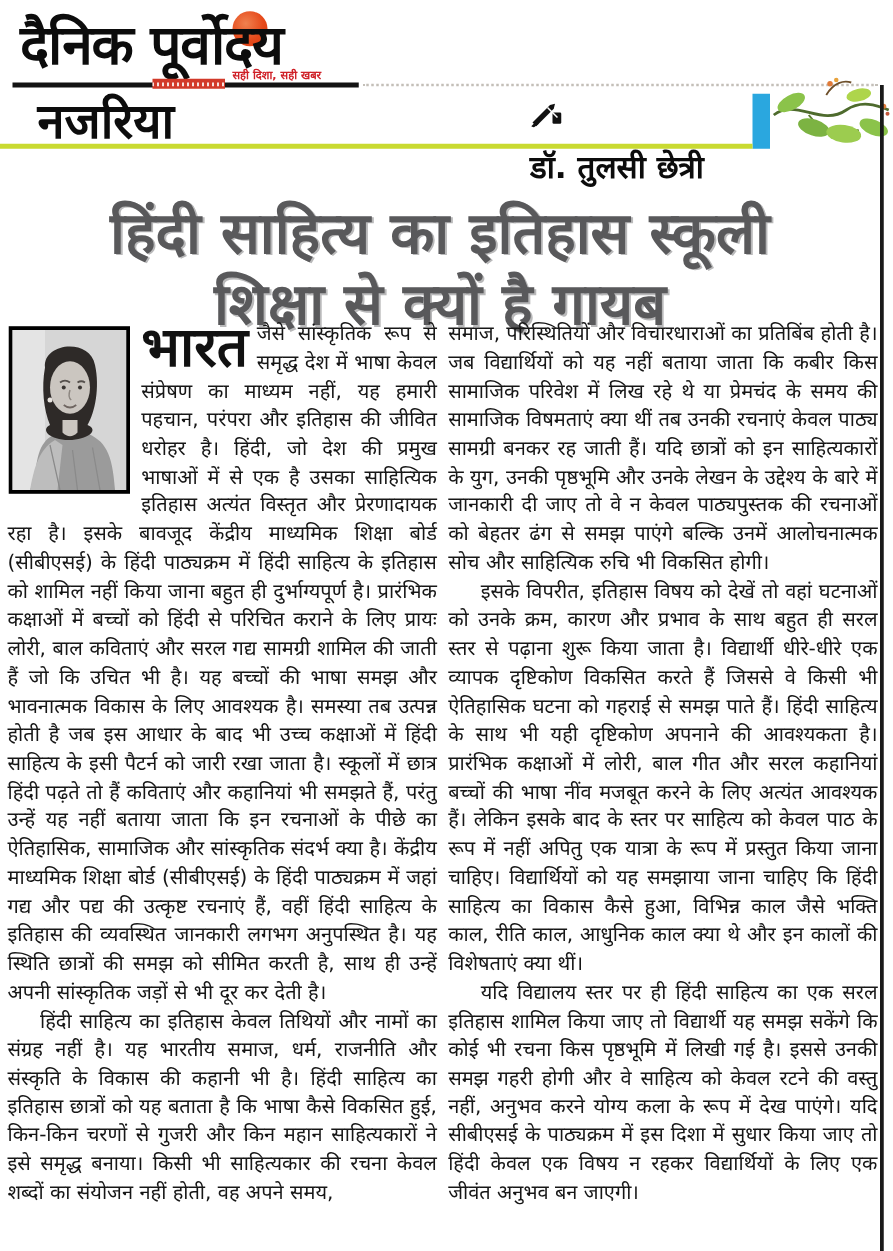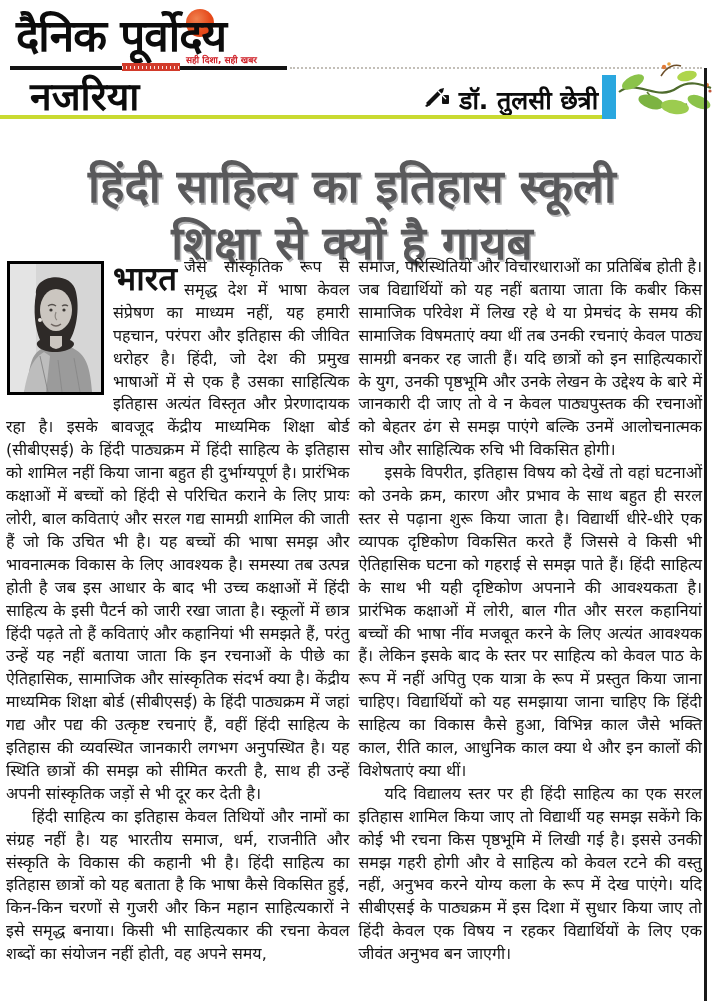--- a/index.html
+++ b/index.html
@@ -28,21 +28,21 @@
     position:absolute;left:122px;top:63px;width:58px;height:8px;background:#d23a2a;z-index:3;
     background-image:repeating-linear-gradient(90deg,rgba(255,255,255,.85) 0 1px,transparent 1px 4px);
     background-size:100% 3px;background-position:0 2.5px;background-repeat:no-repeat;
   }
   
   .section-title{
     position:absolute;left:30px;top:68px;font-size:39px;font-weight:bold;color:#0c0c0c;
     white-space:nowrap;
   }
   .byline{
-    position:absolute;left:424px;top:82px;display:flex;align-items:center;gap:9px;
+    position:absolute;left:424px;top:82px;display:flex;align-items:flex-start;gap:9px;flex-direction:column;
   }
   .author{font-size:25px;font-weight:bold;color:#0c0c0c;white-space:nowrap;}
   .blue-bar{position:absolute;left:602px;top:75px;width:14px;height:44px;background:#2aa7df;}
   .leaf-art{position:absolute;left:617px;top:58px;}
   .rule-green{position:absolute;left:0;top:115px;width:602px;height:4px;background:#c9da31;}
   .page-edge{position:absolute;left:704px;top:68px;width:3px;height:933px;background:#191919;}
   
   .headline{
     position:absolute;left:0;top:130px;width:704px;text-align:center;
     font-family:"DejaVu Serif","DejaVu Sans",serif;font-weight:bold;
@@ -59,21 +59,21 @@
     font-family:"DejaVu Sans",sans-serif;
   }
   .para{margin:0;}
   .para.indent{text-indent:26px;}
   .photo-frame{
     float:left;width:91px;height:128px;border:3px solid #000;background:#cfcfcf;
     margin:5px 9px 3px 1px;
   }
   .photo-frame svg{display:block;}
   .lead-word{
-    float:left;font-size:33px;line-height:42px;font-weight:bold;color:#111;
+    float:left;font-size:44px;line-height:42px;font-weight:bold;color:#111;
     padding:2px 7px 0 0;
   }
 </style>
 </head>
 <body>
 
 <div class="logo-sun"></div>
 <div class="logo">दैनिक पूर्वोदय</div>
 <div class="tagline">सही दिशा, सही खबर</div>
 <div class="rule-black"></div>

